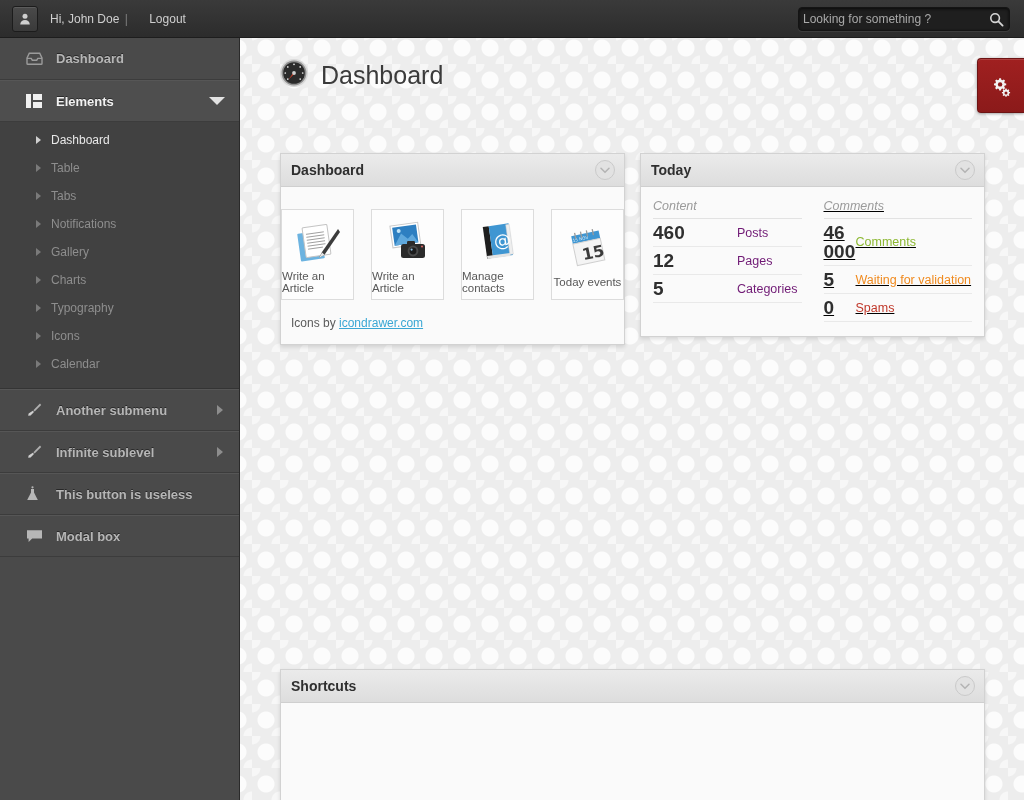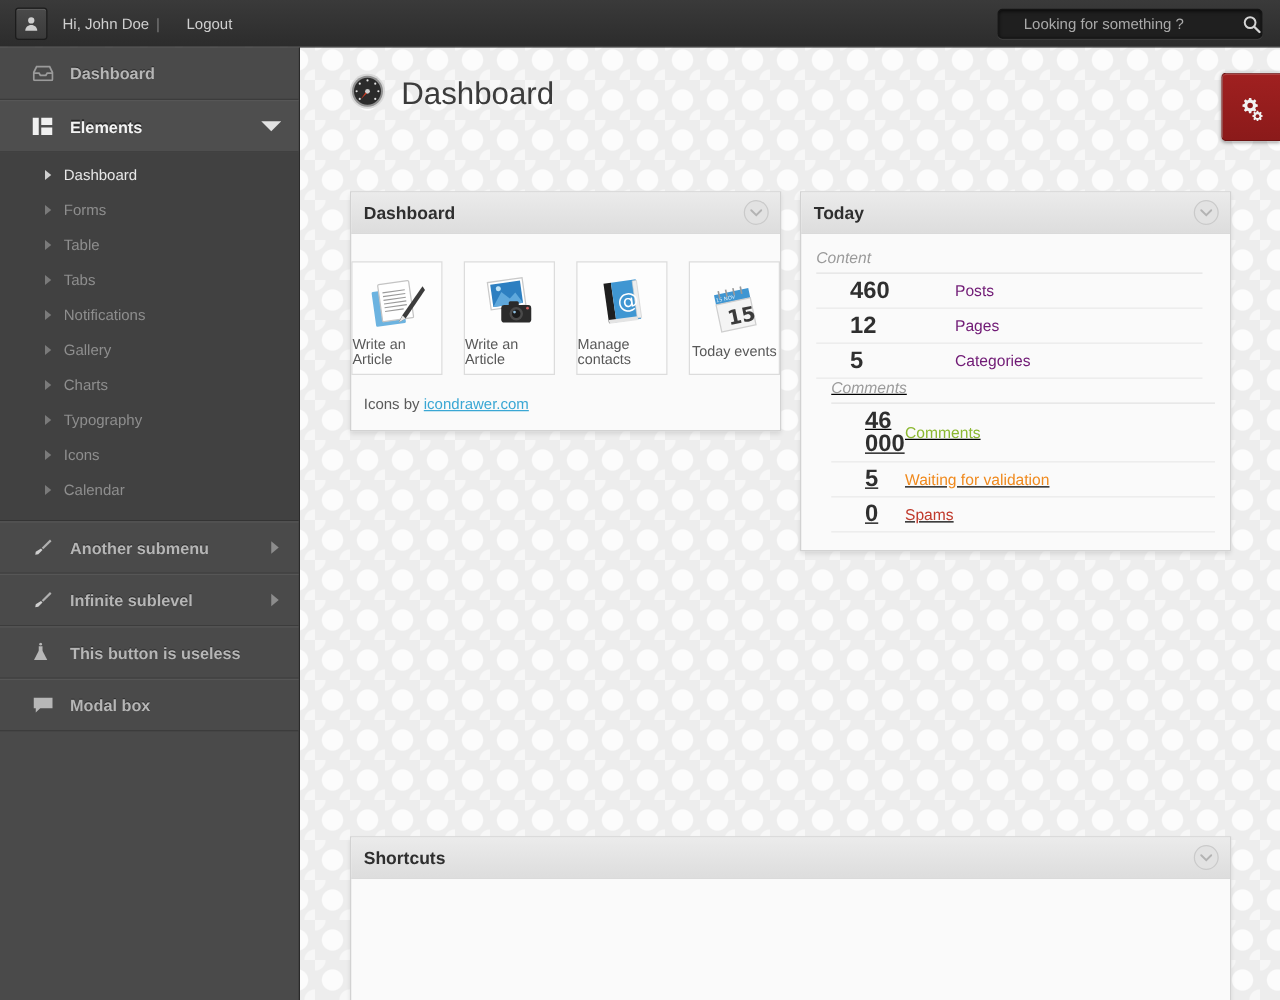--- a/index.html
+++ b/index.html
@@ -46,21 +46,21 @@
     position: absolute; right: 14px; top: 7px;
     width: 212px; height: 24px;
     background: #1f1f1f;
     border: 1px solid #141414;
     border-radius: 4px;
     box-shadow: inset 0 1px 3px rgba(0,0,0,0.7), 0 1px 0 rgba(255,255,255,0.07);
     display: flex; align-items: center;
   }
   .searchwrap input {
     flex: 1; background: transparent; border: 0; outline: none;
-    color: #d8d8d8; font-size: 12px; padding: 0 20px;
+    color: #d8d8d8; font-size: 12px; padding: 0 4px;
     font-family: "Liberation Sans", sans-serif;
   }
   .searchwrap input::placeholder { color: #a9a9a9; }
   .search-btn {
     width: 26px; height: 22px; display:flex; align-items:center; justify-content:center;
     background: transparent; border: 0; cursor: pointer;
   }
 
   
   .sidebar {
@@ -163,30 +163,30 @@
     border: 1px solid #dcdcdc; background: #fdfdfd;
     display: flex; flex-direction: column; align-items: center; justify-content: center;
     cursor: pointer;
   }
   .tile .tile-ico { height: 52px; display:flex; align-items:center; justify-content:center; }
   .tile .tile-label { font-size: 11.5px; color: #585858; margin-top: 2px; }
 
   .credit { padding: 12px 0 14px 10px; font-size: 12px; color: #5a5a5a; }
   .credit a { color: #3aa7d4; }
 
-  .today-body { display: flex; padding: 12px 12px 14px 12px; flex-direction: column; }
+  .today-body { display: flex; padding: 12px 12px 14px 12px; }
   .today-col { flex: 1; }
   .today-col.left { padding-right: 10px; }
   .today-col.right { padding-left: 12px; text-decoration: underline; }
   .col-cap {
     font-size: 12.5px; font-style: italic; color: #9b9b9b;
     padding-bottom: 5px; border-bottom: 1px solid #e2e2e2;
   }
   .stat { display: flex; align-items: center; border-bottom: 1px solid #e9e9e9; min-height: 27px; }
-  .stat .num { font-size: 19px; font-weight: bold; color: #2f2f2f; width: 84px; line-height: 19px; padding: 4px 0; margin-left: 27px; }
+  .stat .num { font-size: 19px; font-weight: bold; color: #2f2f2f; width: 84px; line-height: 19px; padding: 4px 0; }
   .stat .lbl { font-size: 12.5px; color: #701a75; }
   .stat .lbl.green  { color: #8cb832; }
   .stat .lbl.orange { color: #f08a1e; }
   .stat .lbl.red    { color: #c0392b; }
   .today-col.right .num { width: 32px; }
 
   .shortcuts-body { height: 117px; }
 </style>
 </head>
 <body>
@@ -238,24 +238,20 @@
         </svg>
       </span>
       <span>Elements</span>
       <span class="caret-down"></span>
     </div>
 
     <div class="submenu">
       <div class="sub-item current">
         <span class="tri"></span>
         <span>Dashboard</span>
-      </div>
-      <div class="sub-item">
-        <span class="tri"></span>
-        <span>Forms</span>
       </div>
       <div class="sub-item">
         <span class="tri"></span>
         <span>Table</span>
       </div>
       <div class="sub-item">
         <span class="tri"></span>
         <span>Tabs</span>
       </div>
       <div class="sub-item">

